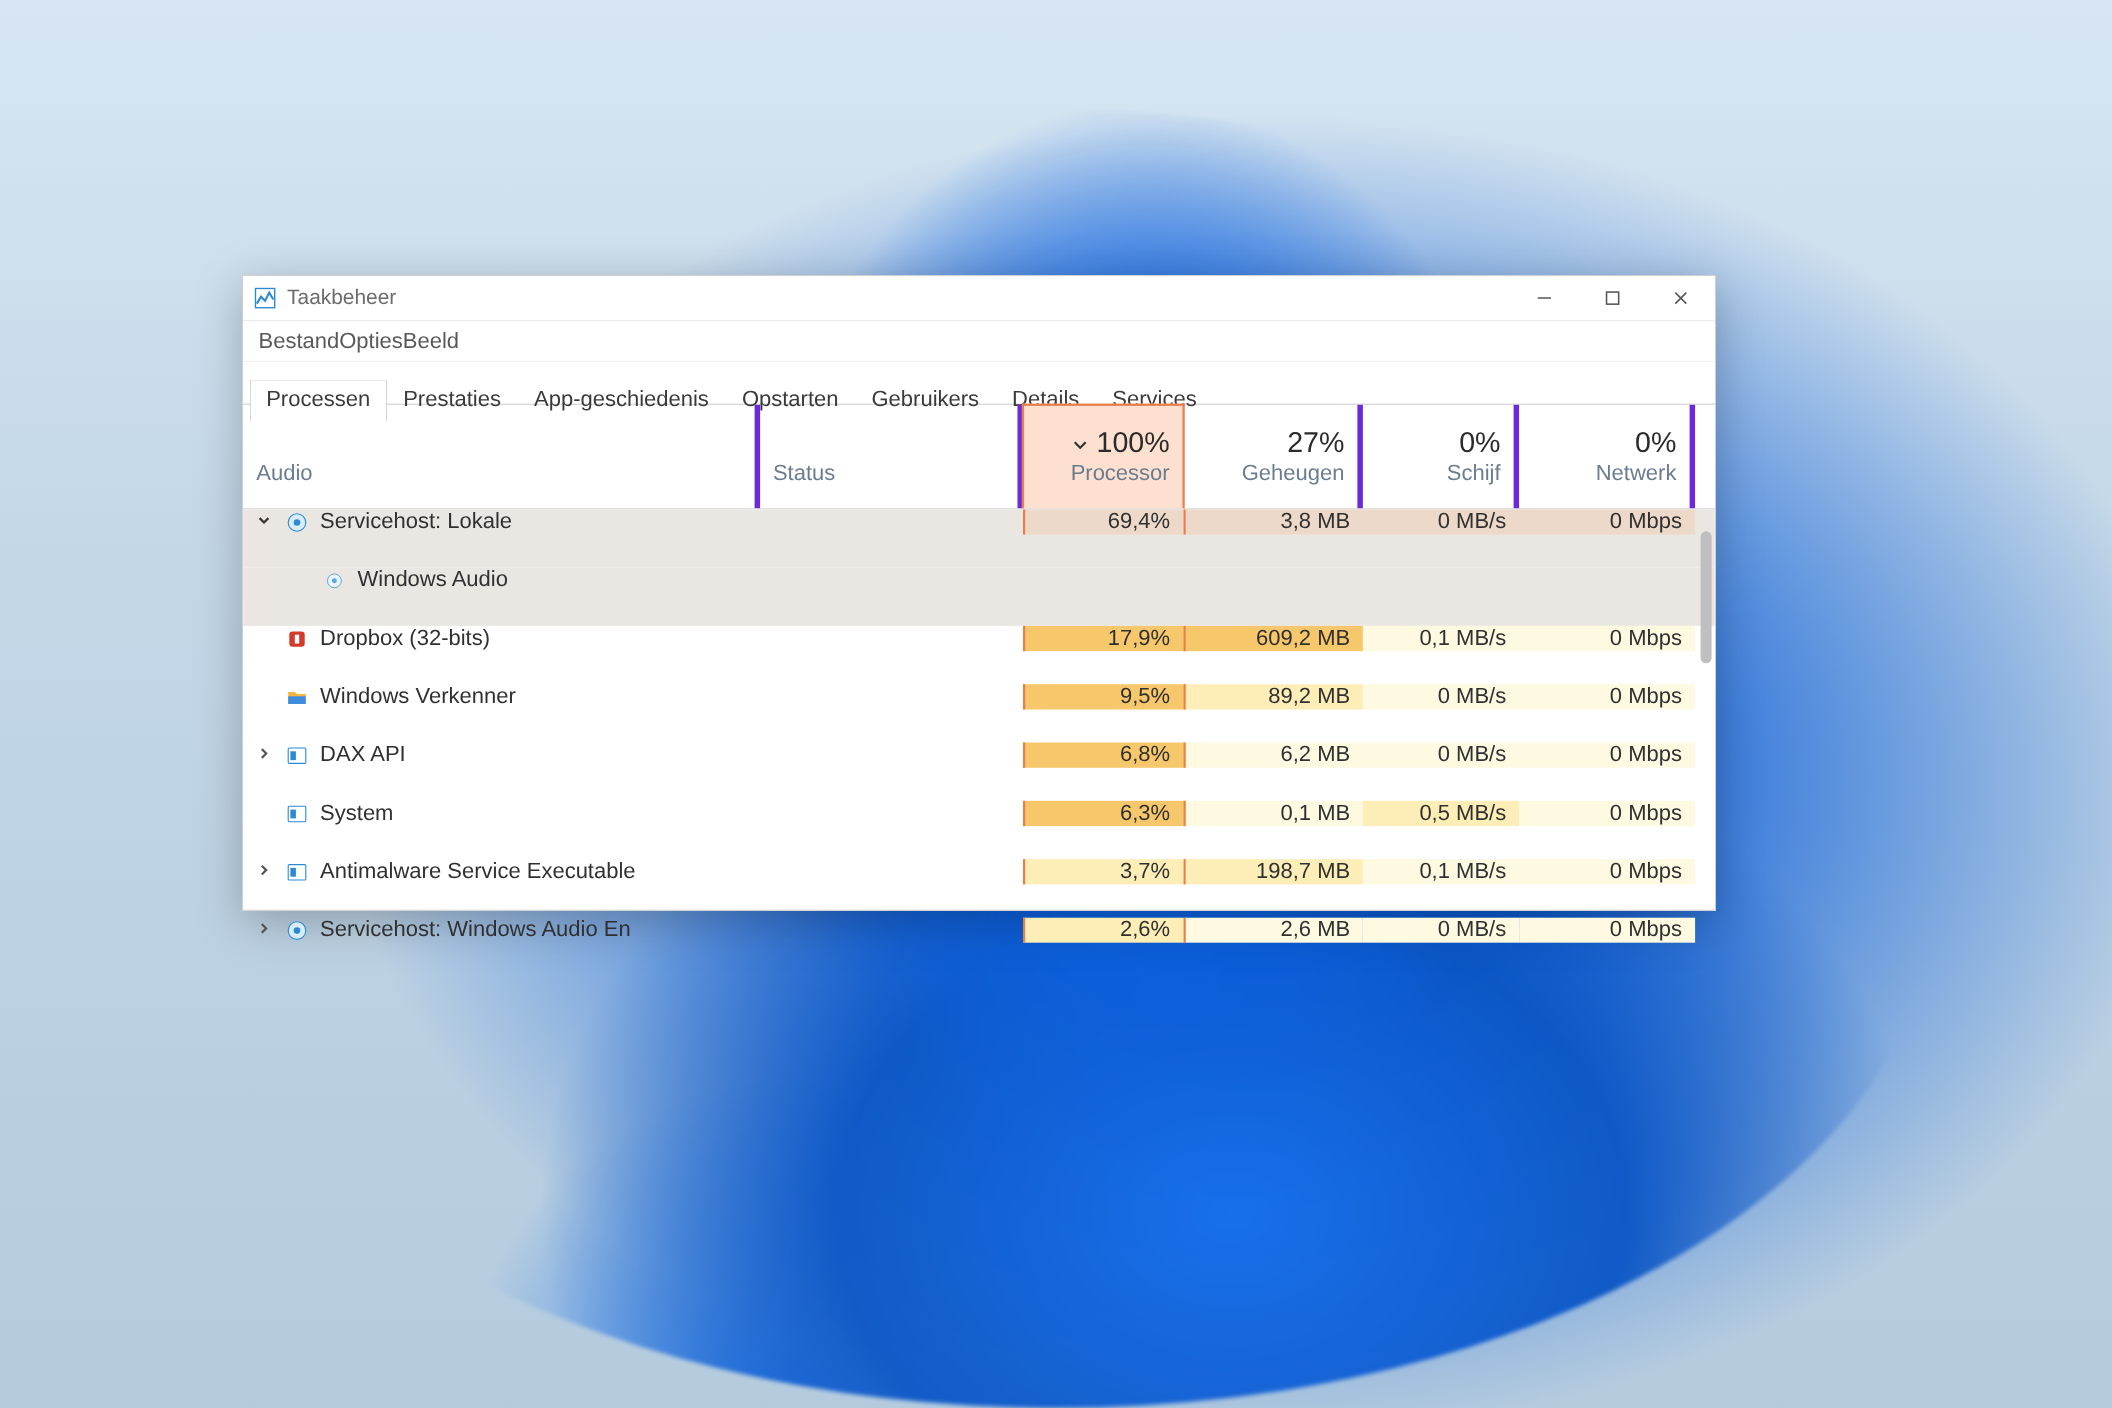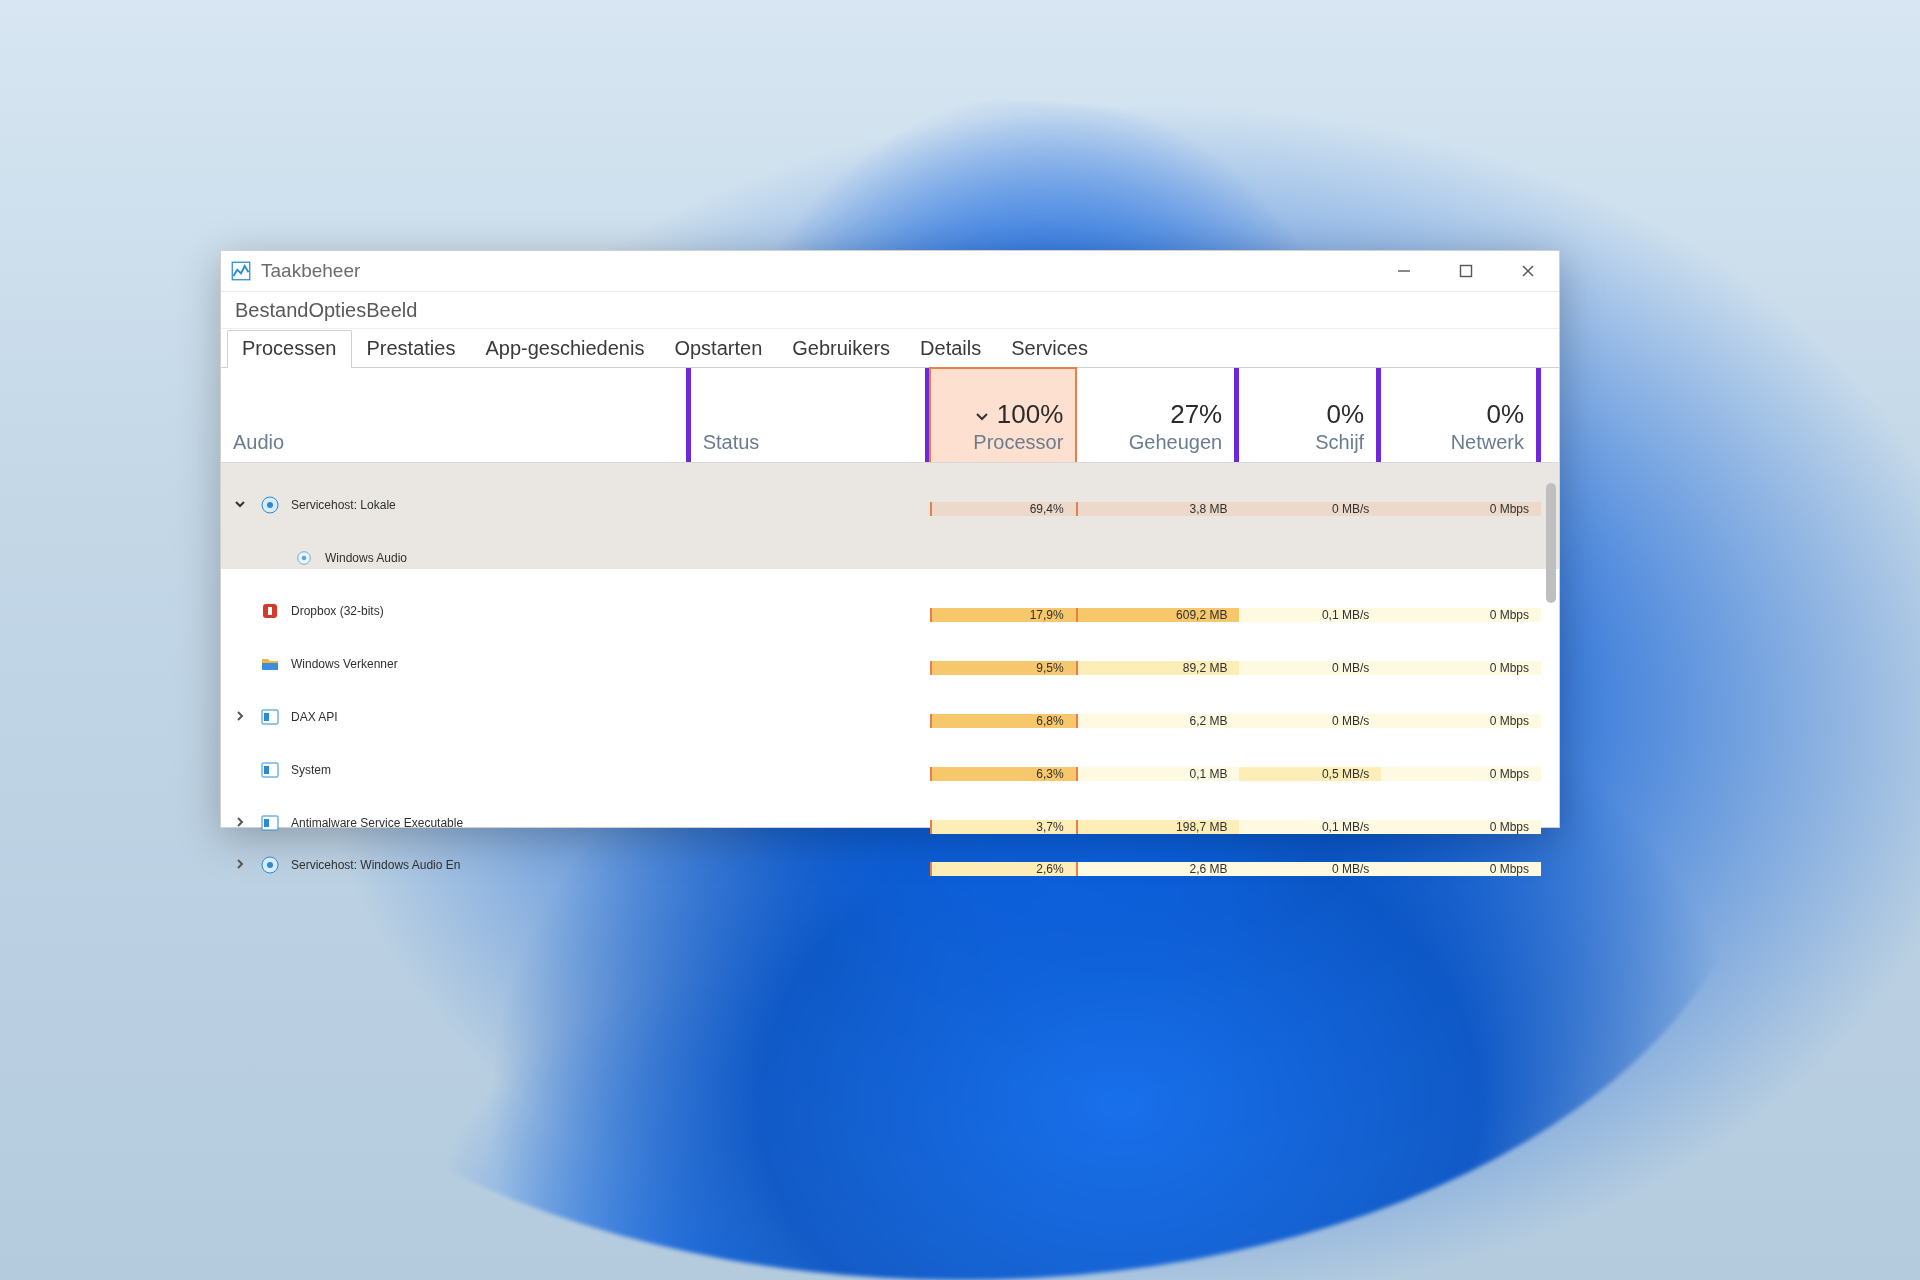--- a/index.html
+++ b/index.html
@@ -42,42 +42,42 @@
     padding:0 0 0 10px;color:var(--muted);font-size:19px;
   }
   .titlebar .app-icon{width:20px;height:20px;margin-right:10px;display:flex;align-items:center;justify-content:center}
   .titlebar .title{flex:0 0 auto}
   .titlebar .spacer{flex:1}
   .winbtn{width:62px;height:40px;display:flex;align-items:center;justify-content:center;color:#444}
   .winbtn svg{width:14px;height:14px}
   .menubar{height:36px;display:flex;align-items:center;padding:0 14px;color:#595959;font-size:20px;border-bottom:1px solid #efefef}
   .menubar span{cursor:default}
   .tabs{display:flex;align-items:flex-end;height:38px;border-bottom:1px solid var(--tab-border);padding-left:6px;font-size:20px;color:#3a3a3a}
-  .tab{padding:6px 14px 8px;border:1px solid transparent;border-bottom:none;position:relative;top:1px;cursor:default}
+  .tab{padding:6px 14px 8px;border:1px solid transparent;border-bottom:none;position:relative;top:16px;cursor:default}
   .tab.active{border-color:var(--tab-border);background:#fff;border-top-left-radius:2px;border-top-right-radius:2px}
   .grid{position:relative;}
   .headrow{display:flex;height:94px;border-bottom:1px solid #d9d9d9}
-  .col{border-right:5px solid #6d28d9;box-sizing:border-box;display:flex;flex-direction:column;justify-content:flex-end;padding:0 12px 8px}
+  .col{border-right:5px solid #6d28d9;box-sizing:border-box;display:flex;flex-direction:column;justify-content:flex-end;padding:0 12px 20px}
   .col:last-child{border-right:none}
   .c-name{width:470px}
   .c-status{width:240px}
   .c-proc{width:148px}
   .c-mem{width:162px}
   .c-disk{width:142px}
   .c-net{width:160px}
   .c-scroll{width:18px;padding:0}
   .hmetric{align-items:flex-end;text-align:right}
   .hmetric .pct{font-size:26px;color:#2b2b2b;line-height:1}
   .hmetric .lbl{font-size:20px;color:#6a7d90;margin-top:4px}
   .hplain .lbl{font-size:20px;color:#6a7d90}
   .sorted{border:2px solid var(--sorted-border);border-bottom:none;background:var(--sorted-fill);margin:-1px 0 0 -1px;height:95px}
   .sorted .pct{display:flex;align-items:center;gap:8px;justify-content:flex-end}
   .sorted .chev{display:inline-block}
   .rows{position:relative;height:430px;overflow:hidden}
-  .row{display:flex;height:53px;align-items:flex-end;font-size:12px;color:#303030}
+  .row{display:flex;height:53px;align-items:flex-start;font-size:20px;color:#303030}
   .row.sel{background:var(--sel-row)}
   .cell{box-sizing:border-box;display:flex;align-items:center}
   .cell.name{width:470px;padding-left:10px;gap:10px}
   .cell.status{width:240px}
   .cell.proc{width:148px;justify-content:flex-end;padding-right:12px}
   .cell.mem{width:162px;justify-content:flex-end;padding-right:12px}
   .cell.disk{width:142px;justify-content:flex-end;padding-right:12px}
   .cell.net{width:160px;justify-content:flex-end;padding-right:12px}
   .cell.scroll{width:18px}
   .row .proc{border-left:2px solid var(--sorted-border);border-right:2px solid var(--sorted-border)}

